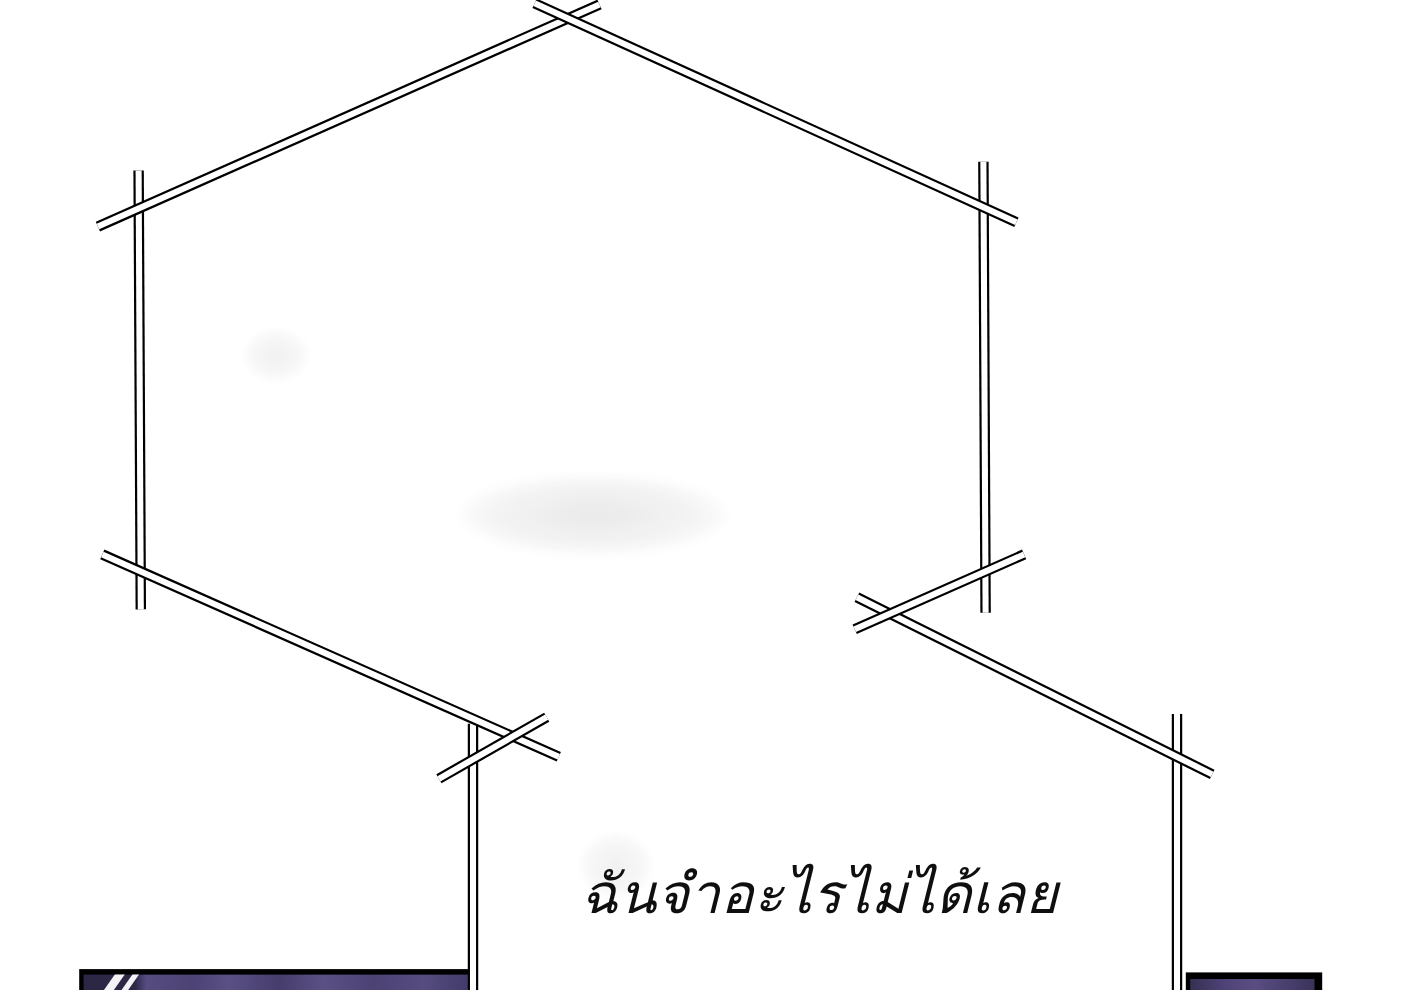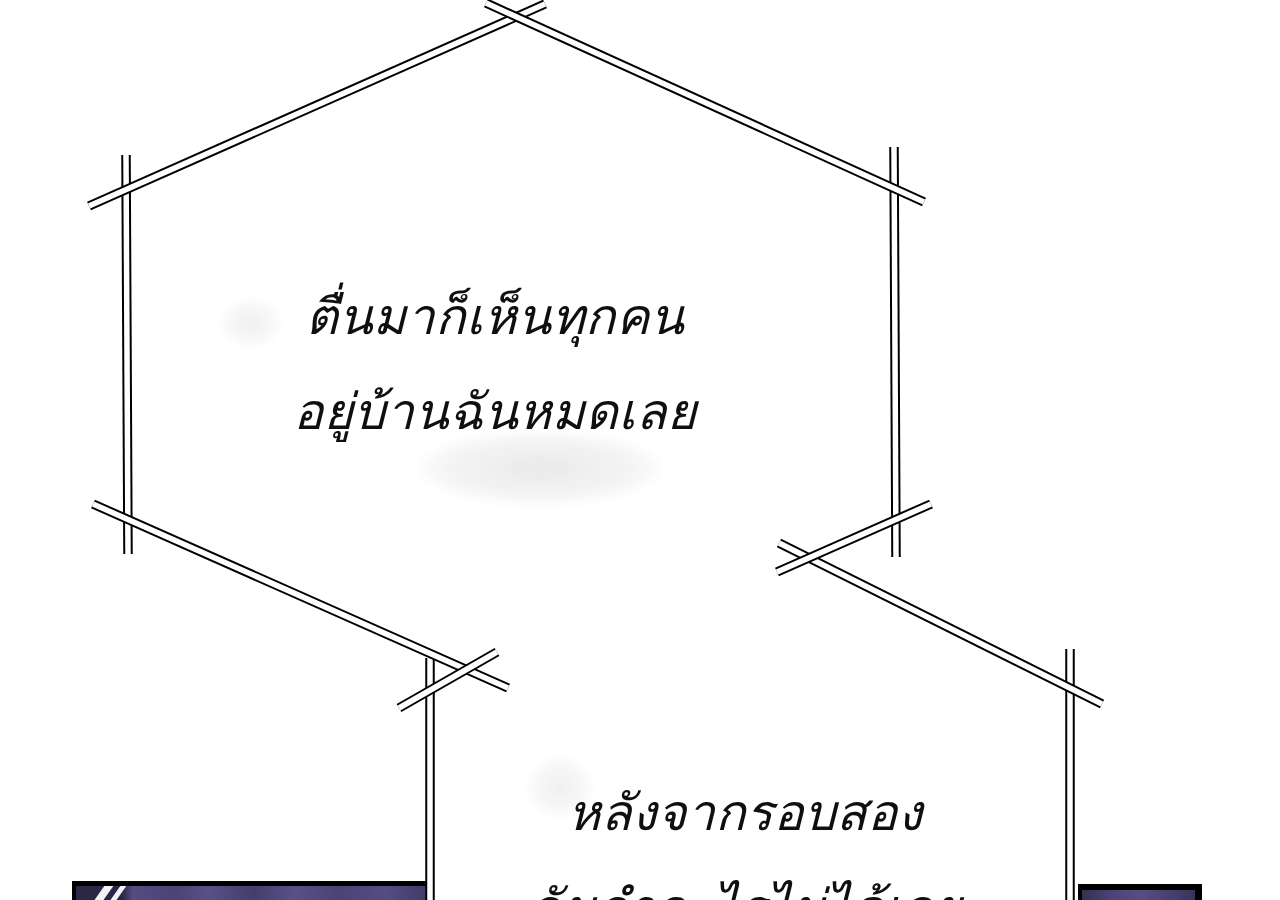--- a/index.html
+++ b/index.html
@@ -135,22 +135,17 @@
     <g>
       <line class="stick-outline" x1="399" y1="708" x2="497" y2="652"></line>
       <line class="stick-fill" x1="399" y1="708" x2="497" y2="652"></line>
     </g>
     <g>
       <line class="stick-outline" x1="777" y1="572" x2="931" y2="504"></line>
       <line class="stick-fill" x1="777" y1="572" x2="931" y2="504"></line>
     </g>
   </svg>
 
-  <div class="speech" id="speech-1">
-    <div>ตื่นมาก็เห็นทุกคน</div>
-    <div>อยู่บ้านฉันหมดเลย</div>
-  </div>
   <div class="speech" id="speech-2">
-    <div>หลังจากรอบสอง</div>
     <div>ฉันจำอะไรไม่ได้เลย</div>
   </div>
 
 </div>
 
 </body></html>

